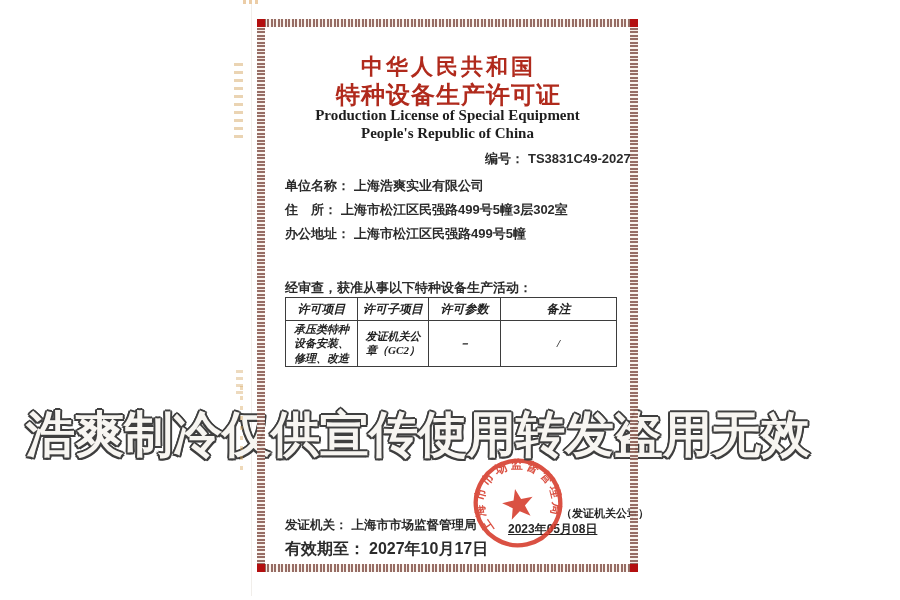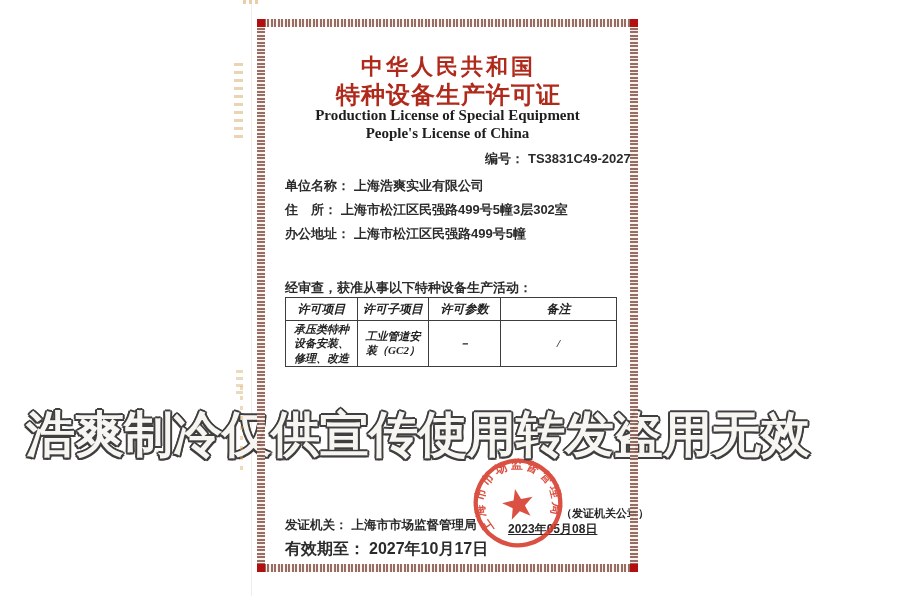--- a/index.html
+++ b/index.html
@@ -141,21 +141,21 @@
   <div class="border-strip border-v" id="border-left"></div>
   <div class="border-strip border-v" id="border-right"></div>
   <div class="border-corner" id="corner-tl"></div>
   <div class="border-corner" id="corner-tr"></div>
   <div class="border-corner" id="corner-bl"></div>
   <div class="border-corner" id="corner-br"></div>
 
   <div class="cn-title" id="title-line1">中华人民共和国</div>
   <div class="cn-title" id="title-line2">特种设备生产许可证</div>
   <div class="en-title" id="title-en1">Production License of Special Equipment</div>
-  <div class="en-title" id="title-en2">People's License of China</div>
+  <div class="en-title" id="title-en2">People's Republic of China</div>
 
   <div class="field-line" id="license-no">
     <span class="fl-label">编号：</span><span>TS3831C49-2027</span>
   </div>
 
   <div class="field-line" id="field-name">
     <span class="fl-label">单位名称：</span><span>上海浩爽实业有限公司</span>
   </div>
   <div class="field-line" id="field-addr">
     <span class="fl-label">住　所：</span><span>上海市松江区民强路499号5幢3层302室</span>
@@ -177,21 +177,21 @@
       <tr>
         <th>许可项目</th>
         <th>许可子项目</th>
         <th>许可参数</th>
         <th>备注</th>
       </tr>
     </thead>
     <tbody>
       <tr>
         <td>承压类特种设备安装、修理、改造</td>
-        <td>工业管道安装（GC2）</td>
+        <td>发证机关公章（GC2）</td>
         <td>－</td>
         <td>/</td>
       </tr>
     </tbody>
   </table>
 
   <div class="field-line" id="issuer-line">
     <span class="fl-label">发证机关：</span><span>上海市市场监督管理局</span>
   </div>
   <div class="field-line" id="valid-line">

